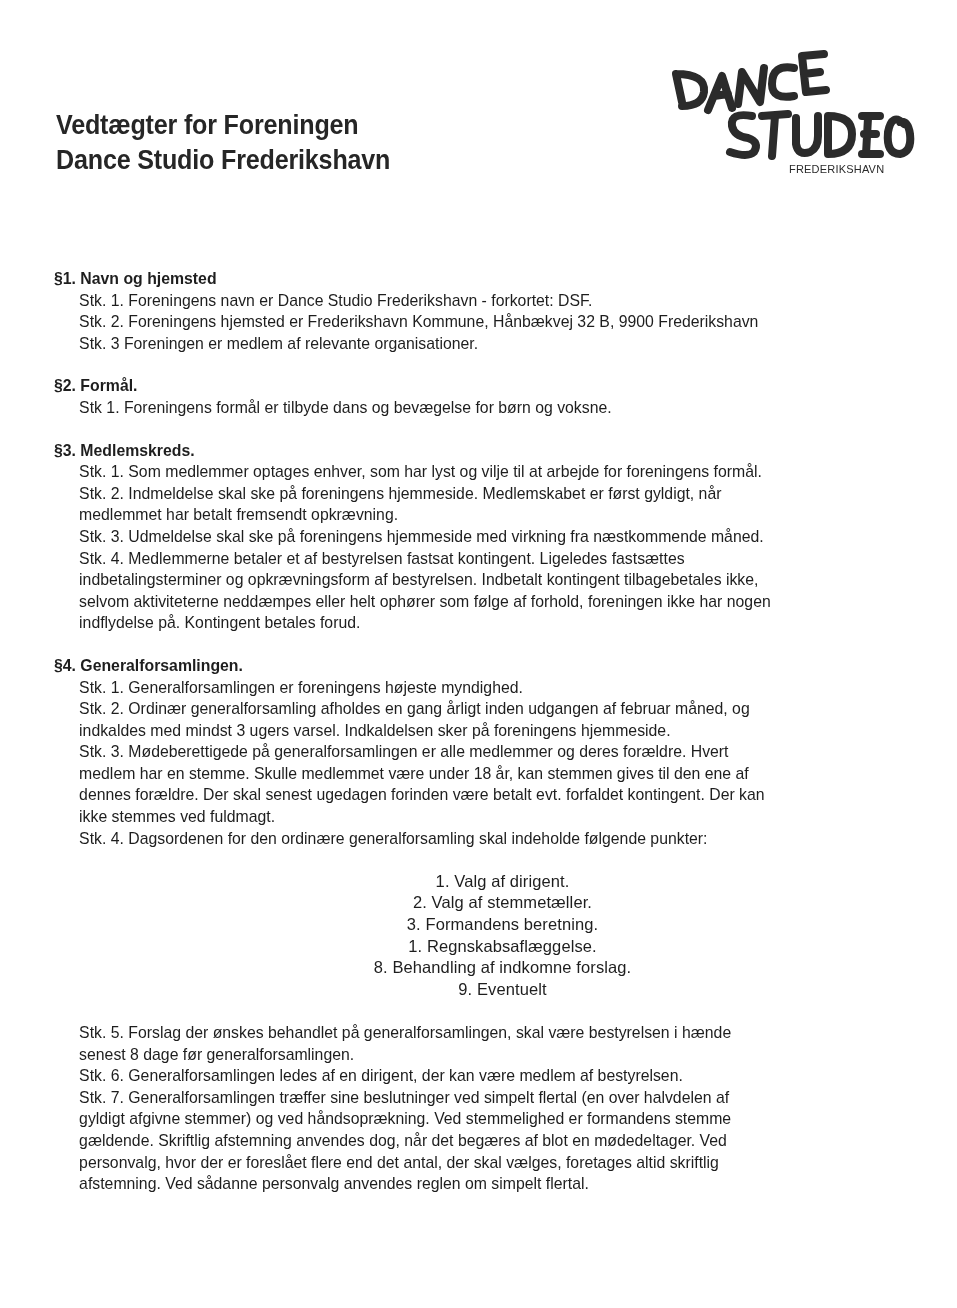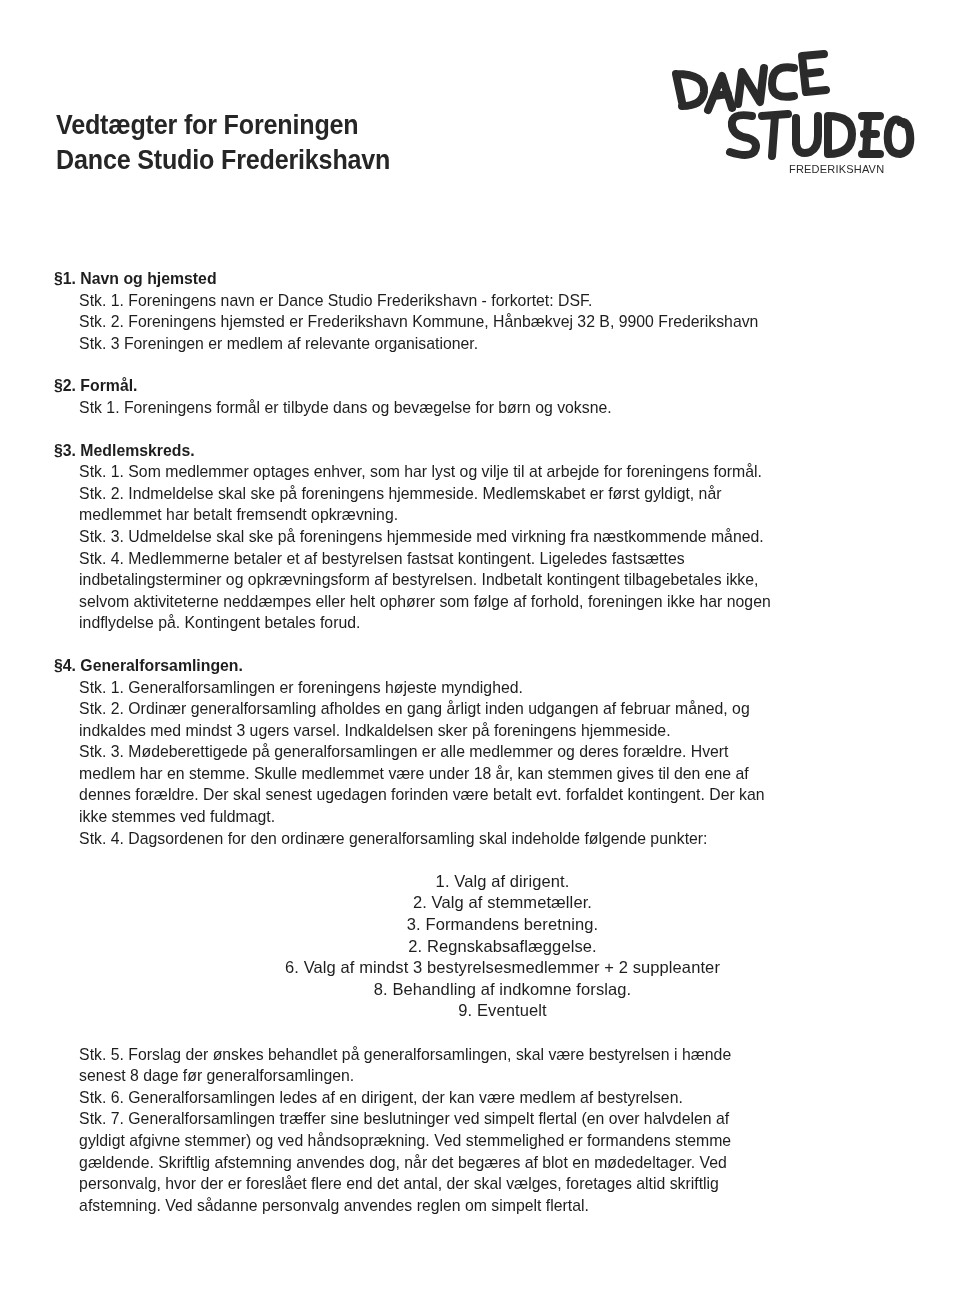--- a/index.html
+++ b/index.html
@@ -106,22 +106,21 @@
       <div class="stk">ikke stemmes ved fuldmagt.</div>
       <div class="stk">Stk. 4.  Dagsordenen for den ordinære generalforsamling skal indeholde følgende punkter:</div>
       <div class="blank"></div>
     </div>
   </div>
 
   <div style="margin-top:-21px;text-align:center;">
     <div class="list-item">1. Valg af dirigent.</div>
     <div class="list-item">2. Valg af stemmetæller.</div>
     <div class="list-item">3. Formandens beretning.</div>
-    <div class="list-item">2. Regnskabsaflæggelse.</div>
-    <div class="list-item">6. Valg af mindst 3 bestyrelsesmedlemmer + 2 suppleanter</div>
+    <div class="list-item">1. Regnskabsaflæggelse.</div>
     <div class="list-item">8. Behandling af indkomne forslag.</div>
     <div class="list-item">9. Eventuelt</div>
   </div>
 
   <div class="cond" style="margin-top:21.6px;">
     <div class="stk">Stk. 5.  Forslag der ønskes behandlet på generalforsamlingen, skal være bestyrelsen i hænde</div>
     <div class="stk">senest 8 dage før generalforsamlingen.</div>
     <div class="stk">Stk. 6.  Generalforsamlingen ledes af en dirigent, der kan være medlem af bestyrelsen.</div>
     <div class="stk">Stk. 7.  Generalforsamlingen træffer sine beslutninger ved simpelt flertal (en over halvdelen af</div>
     <div class="stk">gyldigt afgivne stemmer) og ved håndsoprækning. Ved stemmelighed er formandens stemme</div>

